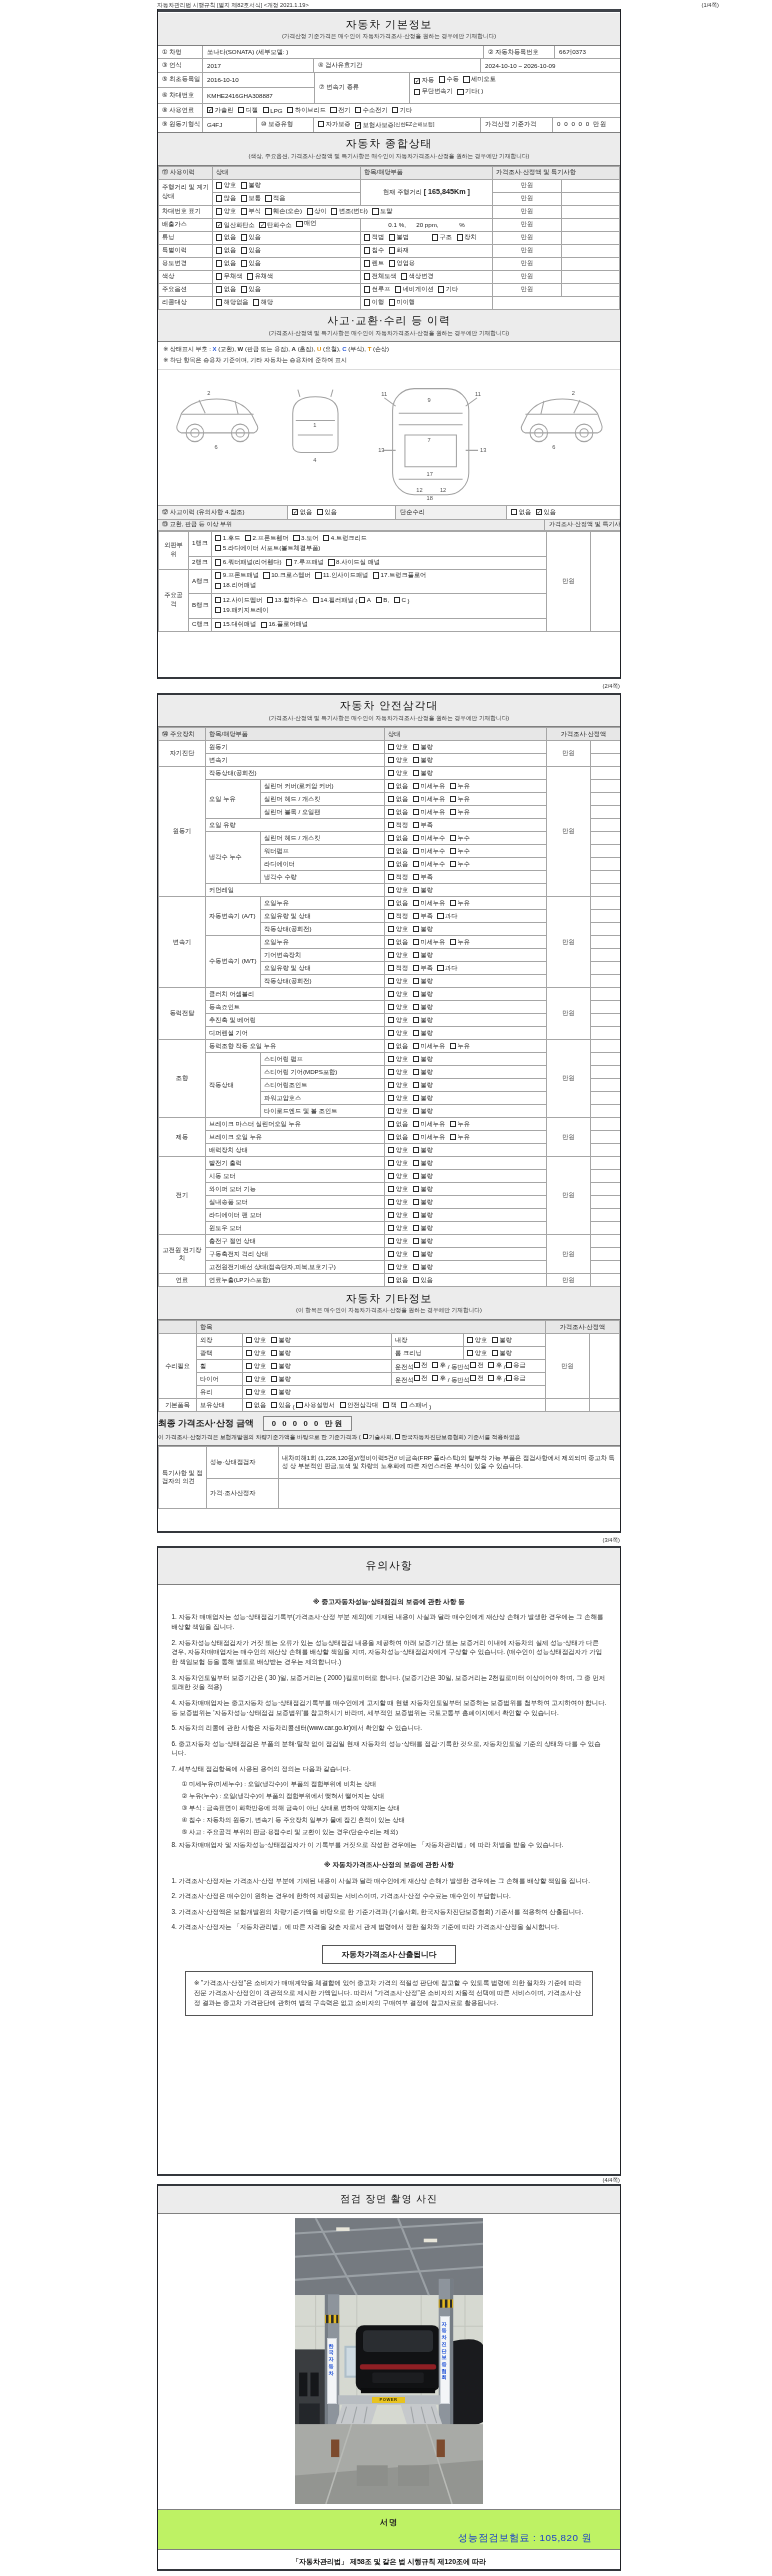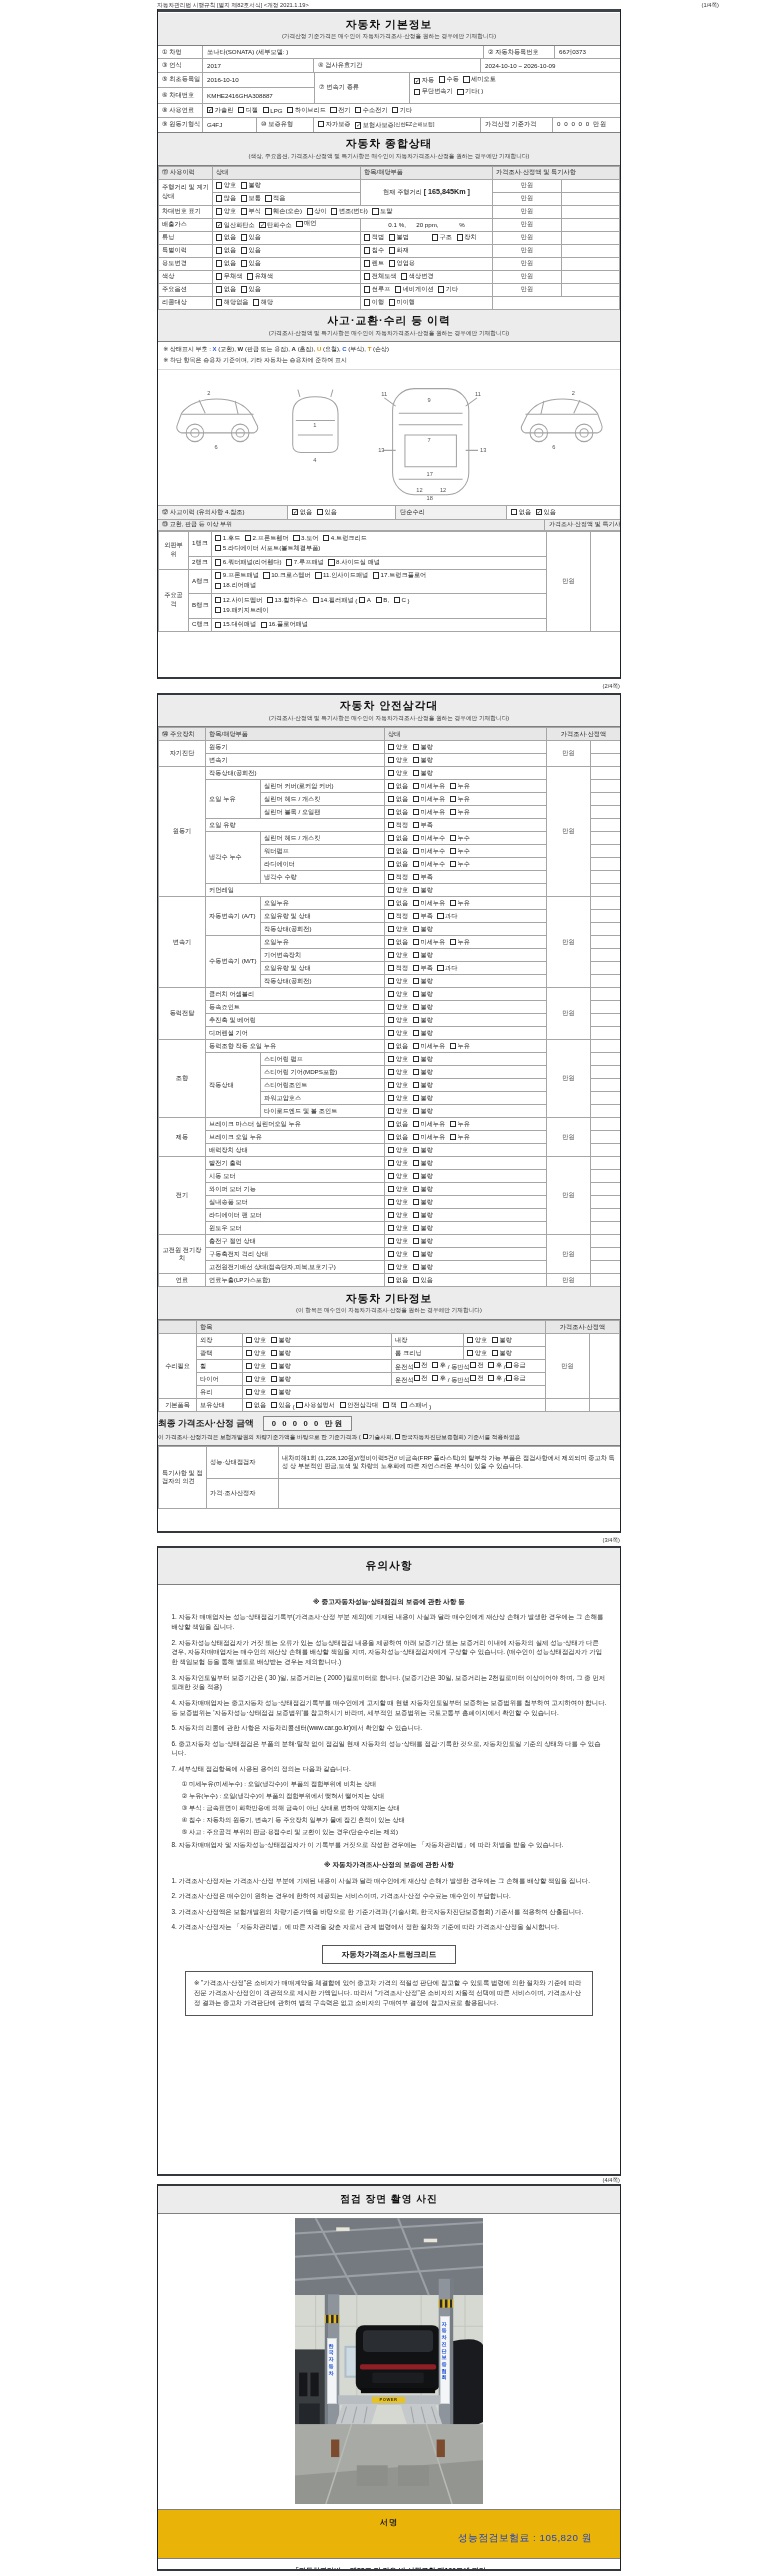--- a/index.html
+++ b/index.html
@@ -14,21 +14,21 @@
   .marker{height:13.4px;text-align:right;font-size:5.7px;color:#333;padding:4.1px 1px 0 0}
   
   .preline{height:2.6px;background:#3f434a;margin-bottom:1.5px}
   .darkhead{background:#3f434a;color:#fff;height:59px;position:relative;text-align:center;padding-top:7.2px}
   .darkhead .t{font-size:13px;font-weight:bold;letter-spacing:1px}
   .darkhead .s{font-size:7.7px;margin-top:4.1px;letter-spacing:0.5px}
   .darkhead .n{font-size:5.7px;margin-top:3.1px;color:#e8e8e8}
   .darkhead .no{position:absolute;left:5.2px;bottom:1.5px;font-size:6.7px;font-weight:bold}
   
   .band{background:#ececec;border-bottom:0.5px solid #808080;text-align:center;padding:4.6px 0 3.6px}
-  .band .h{font-size:10.8px;font-weight:bold;letter-spacing:1px;color:#111}
+  .band .h{font-size:10.8px;font-weight:normal;letter-spacing:1px;color:#111}
   .band .sub{font-size:5.7px;color:#333;margin-top:1.5px}
   
   table{border-collapse:collapse;width:100%;table-layout:fixed}
   td{border:0.5px solid #a6a6a6;font-size:6.2px;padding:0.5px 3.1px;height:13px;vertical-align:middle;
      overflow:hidden;white-space:nowrap}
   td.th{background:#e7e7e7;color:#222}
   td.c{text-align:center}
   td.price{text-align:center;color:#444}
   td.wrap{white-space:normal;line-height:8.8px;padding:1.5px 3.1px}
   
@@ -54,22 +54,22 @@
   .notes{font-size:6px;padding:3.1px 5.2px 1px;border-bottom:0.5px solid #dcdcdc}
   .notes div{margin-bottom:2.1px}
   svg text{font-family:"Liberation Sans","DejaVu Sans",sans-serif}
   
   .photo{position:relative;width:188px;margin:4.1px auto 0;height:286px}
   .vtext{position:absolute;writing-mode:vertical-rl;font-size:5.2px;font-weight:bold;color:#1d4fd7;
          background:#f3f5f7;padding:1.5px 0.5px;letter-spacing:1.5px;border:0.5px solid #cfd4d9}
   .beamlabel{position:absolute;left:77px;top:179px;width:33px;height:6.7px;background:#e8c31f;color:#3a3000;
              font-size:4.1px;font-weight:bold;text-align:center;line-height:6.7px;letter-spacing:0.5px}
   
-  .signbox{background:#eab308;border-top:0.5px solid #808080;border-bottom:0.5px solid #808080;
-           height:50px;position:relative;margin-top:5.2px}
+  .signbox{background:#bef264;border-top:0.5px solid #808080;border-bottom:0.5px solid #808080;
+           height:41px;position:relative;margin-top:5.2px}
   .signbox .t{text-align:center;font-size:8.2px;font-weight:bold;padding-top:7.2px;letter-spacing:1px}
   .signbox .fee{position:absolute;right:28px;top:21.6px;font-size:9.8px;font-weight:normal;color:#1e43c8;letter-spacing:0.5px}
   .confirm{text-align:center;font-size:7px;color:#111;padding-top:6.2px;line-height:11.3px;font-weight:bold}
   .amtbox{display:inline-block;border:0.5px solid #888;background:#f4f4f4;padding:1.5px 7.2px;
           font-size:7.7px;letter-spacing:2.1px;margin-left:7.2px}
   .finalband{background:#ececec;border-bottom:0.5px solid #808080;padding:4.1px 0 3.1px}
   .finalband .row1{font-size:8.8px;font-weight:bold}
   .finalband .note{font-size:5.7px;margin-top:2.6px;color:#222}
   .finalband .note .box{width:5.2px;height:5.2px;border-width:0.8px;margin:0 1px -0.5px 2.1px}
 </style>
@@ -1383,21 +1383,21 @@
       <div style="margin-top:4.1px">
           <div class="nitem">8.  자동차매매업자 및 자동차성능·상태점검자가 이 기록부를 거짓으로 작성한 경우에는 「자동차관리법」에 따라 처벌을 받을 수 있습니다.</div>
         </div>
       <div class="nsub" style="margin-top:11.3px">※ 자동차가격조사·산정의 보증에 관한 사항</div>
       <div>
           <div class="nitem">1.  가격조사·산정자는 가격조사·산정 부분에 기재된 내용이 사실과 달라 매수인에게 재산상 손해가 발생한 경우에는 그 손해를 배상할 책임을 집니다.</div>
           <div class="nitem">2.  가격조사·산정은 매수인이 원하는 경우에 한하여 제공되는 서비스이며, 가격조사·산정 수수료는 매수인이 부담합니다.</div>
           <div class="nitem">3.  가격조사·산정액은 보험개발원의 차량기준가액을 바탕으로 한 기준가격과 (기술사회, 한국자동차진단보증협회) 기준서를 적용하여 산출됩니다.</div>
           <div class="nitem">4.  가격조사·산정자는 「자동차관리법」에 따른 자격을 갖춘 자로서 관계 법령에서 정한 절차와 기준에 따라 가격조사·산정을 실시합니다.</div>
         </div>
-      <div class="nboxtitle">자동차가격조사·트렁크리드</div>
+      <div class="nboxtitle">자동차가격조사·산출됩니다</div>
       <div class="nbox">※ "가격조사·산정"은 소비자가 매매계약을 체결함에 있어 중고차 가격의 적절성 판단에 참고할 수 있도록 법령에 의한 절차와 기준에 따라 전문 가격조사·산정인이 객관적으로 제시한 가액입니다. 따라서 "가격조사·산정"은 소비자의 자율적 선택에 따른 서비스이며, 가격조사·산정 결과는 중고차 가격판단에 관하여 법적 구속력은 없고 소비자의 구매여부 결정에 참고자료로 활용됩니다.</div>
     </div>
   </div>
   <div class="marker" style="height:8.2px;padding-top:1px">(4/4쪽)</div>
 
   <div class="block topbar" style="height:387px">
     <div class="band" style="padding:7.2px 0 6.2px">
       <div class="h" style="font-size:9.8px">점검 장면 촬영 사진</div>
     </div>
     <div class="photo">

